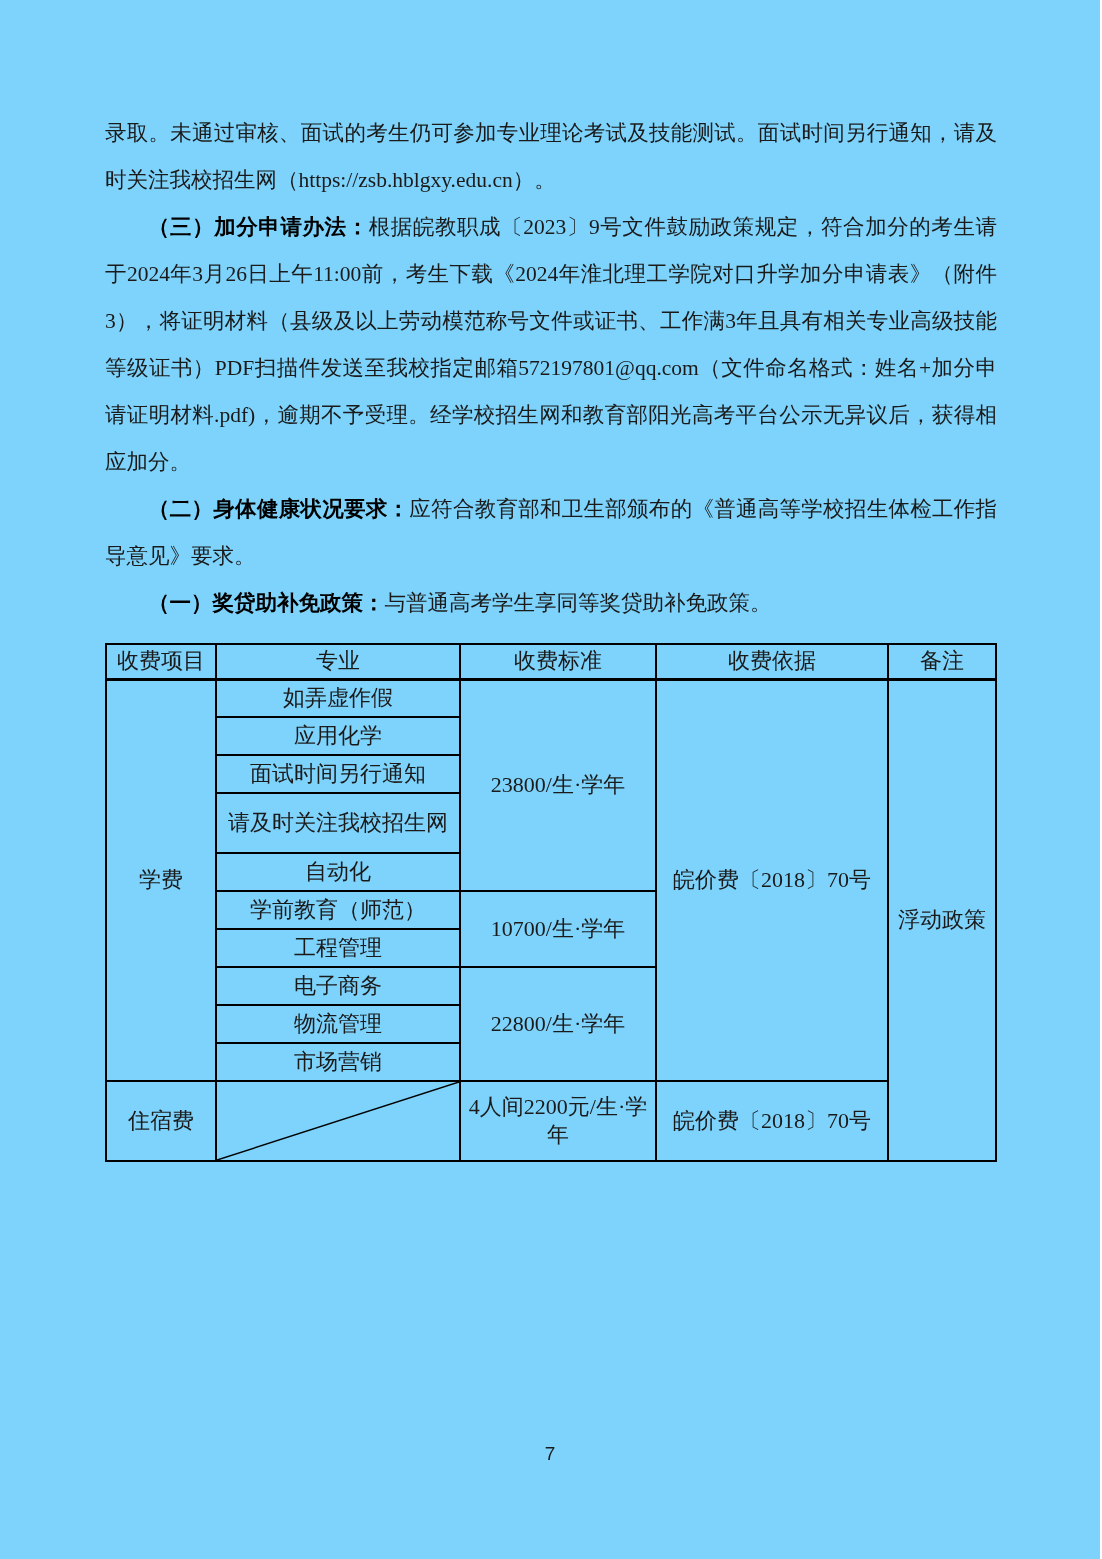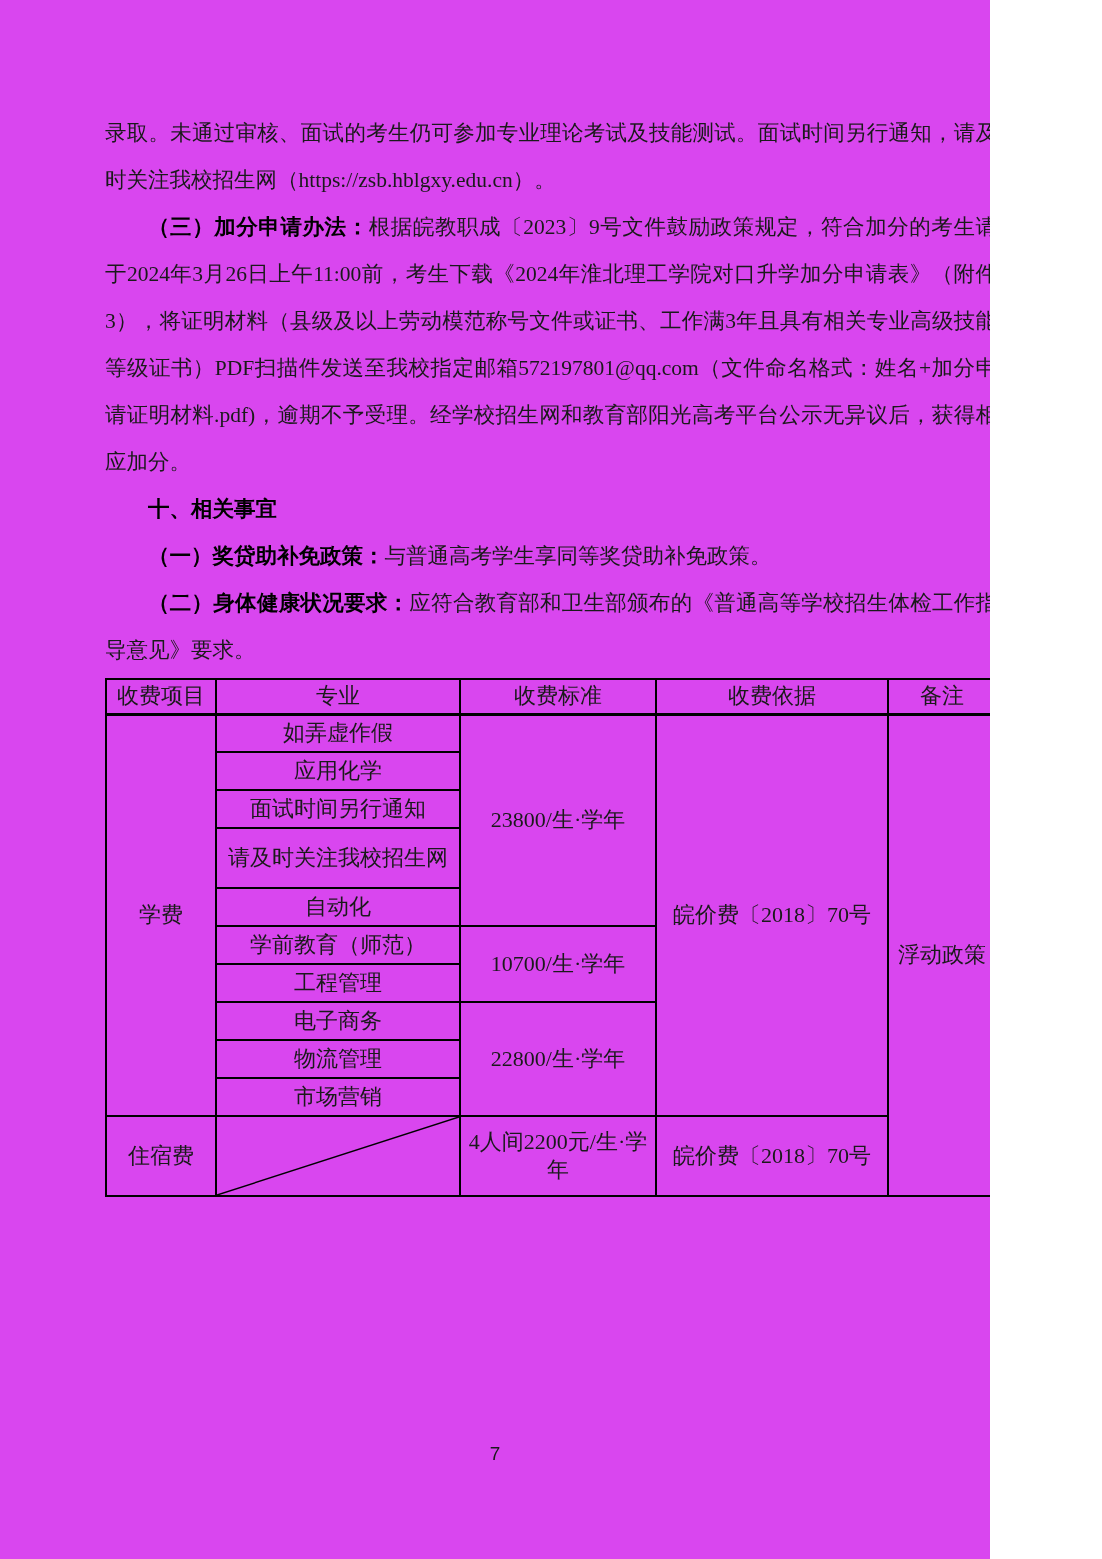--- a/index.html
+++ b/index.html
@@ -1,21 +1,21 @@
 <!DOCTYPE html>
 <html><head>
 <meta charset="utf-8">
 <style>
   * { margin: 0; padding: 0; box-sizing: border-box; }
   html, body { background: #ffffff; }
   .page {
     position: relative;
-    width: 990px;
+    width: 1100px;
     height: 1559px;
-    background: #d946ef;
+    background: #7dd3fc;
     font-family: "Liberation Serif", "DejaVu Serif", serif;
     color: #000000;
     overflow: hidden;
   }
   .content {
     position: absolute;
     left: 105px;
     top: 110px;
     width: 892px;
   }
@@ -32,21 +32,21 @@
     font-size: 21.5px;
     line-height: 47px;
     font-weight: bold;
     text-indent: 2em;
     color: #000000;
   }
   table.fee-table {
     border-collapse: collapse;
     table-layout: fixed;
     width: 890px;
-    margin-top: 4px;
+    margin-top: 16px;
     font-size: 22px;
     line-height: 1.3;
   }
   table.fee-table th,
   table.fee-table td {
     border: 2px solid #000000;
     text-align: center;
     vertical-align: middle;
     font-weight: normal;
     color: #1a1a1a;
@@ -82,25 +82,24 @@
 <body>
 
 <div class="page">
   <div class="content">
 
     <p class="para">录取。未通过审核、面试的考生仍可参加专业理论考试及技能测试。面试时间另行通知，请及时关注我校招生网（https://zsb.hblgxy.edu.cn）。</p>
 
     <p class="para indent"><span class="lead">（三）加分申请办法：</span><span>根据皖教职成〔2023〕9号文件鼓励政策规定，符合加分的考生请于2024年3月26日上午11:00前，考生下载《2024年淮北理工学院对口升学加分申请表》（附件3），将证明材料（县级及以上劳动模范称号文件或证书、工作满3年且具有相关专业高级技能等级证书）PDF扫描件发送至我校指定邮箱572197801@qq.com（文件命名格式：姓名+加分申请证明材料.pdf)，逾期不予受理。经学校招生网和教育部阳光高考平台公示无异议后，获得相应加分。</span></p>
 
 
-    <h2 class="heading">十、相关事宜</h2>
+
+    <p class="para indent"><span class="lead">（二）身体健康状况要求：</span><span>应符合教育部和卫生部颁布的《普通高等学校招生体检工作指导意见》要求。</span></p>
 
     <p class="para indent"><span class="lead">（一）奖贷助补免政策：</span><span>与普通高考学生享同等奖贷助补免政策。</span></p>
-
-    <p class="para indent"><span class="lead">（二）身体健康状况要求：</span><span>应符合教育部和卫生部颁布的《普通高等学校招生体检工作指导意见》要求。</span></p>
 
 
     <table class="fee-table">
       <colgroup>
         <col style="width:110px">
         <col style="width:244px">
         <col style="width:196px">
         <col style="width:232px">
         <col style="width:108px">
       </colgroup>

